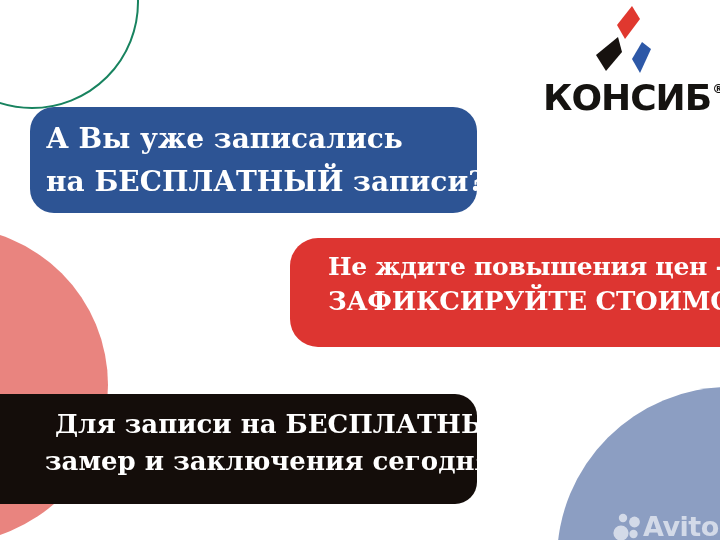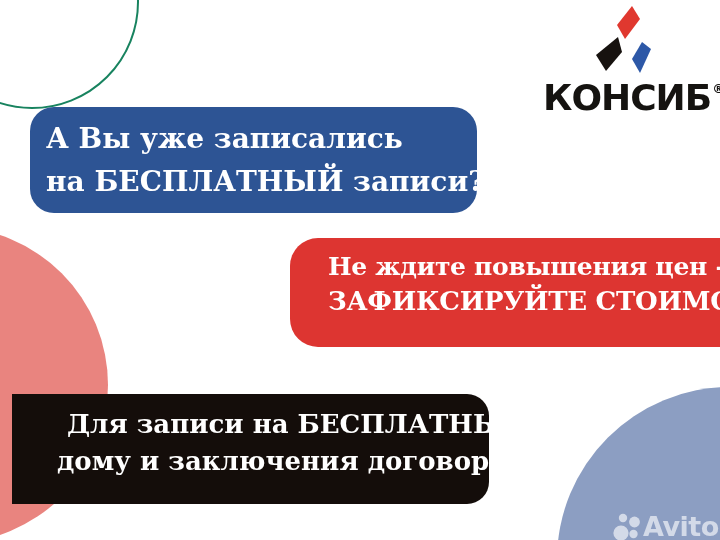--- a/index.html
+++ b/index.html
@@ -31,21 +31,21 @@
     font-size:28px; line-height:43px; padding:10px 0 8px 16px;
   }
   .banner-red {
     left:290px; top:238px; width:430px; height:109px;
     background:#DD3531; border-radius:28px 0 0 28px;
     font-size:25px; line-height:34px; padding:12px 0 0 38px;
     letter-spacing:-0.3px;
   }
   .banner-red .line.caps { font-size:26px; }
   .banner-black {
-    left:12px; top:394px; width:477px; height:110px;
+    left:0; top:394px; width:477px; height:110px;
     background:#140D0A; border-radius:0 22px 22px 0;
     font-size:26px; line-height:37px; padding:12px 0 0 45px;
   }
   .banner-black .line.indented { padding-left:10px; }
   .logo {
     position:absolute; left:543px; top:2px; width:172px;
     z-index:2;
     font-family:"DejaVu Sans", sans-serif;
   }
   .logo svg { display:block; margin:0 auto; }
@@ -87,21 +87,21 @@
     <div class="line">на БЕСПЛАТНЫЙ записи?</div>
   </div>
 
   <div class="banner banner-red">
     <div class="line">Не ждите повышения цен -</div>
     <div class="line caps">ЗАФИКСИРУЙТЕ СТОИМОСТЬ</div>
   </div>
 
   <div class="banner banner-black">
     <div class="line indented">Для записи на БЕСПЛАТНЫЙ</div>
-    <div class="line">дому и заключения договора</div>
+    <div class="line">замер и заключения сегодня</div>
   </div>
 
   <div class="watermark">
     <svg width="36" height="38" viewBox="0 0 36 38">
       <circle cx="17" cy="11" r="4.2" fill="rgba(255,255,255,0.62)"></circle>
       <circle cx="28.5" cy="15" r="5.4" fill="rgba(255,255,255,0.62)"></circle>
       <circle cx="15" cy="26" r="7.6" fill="rgba(255,255,255,0.62)"></circle>
       <circle cx="27.5" cy="27" r="4.2" fill="rgba(255,255,255,0.62)"></circle>
     </svg>
     <span>Avito</span>

